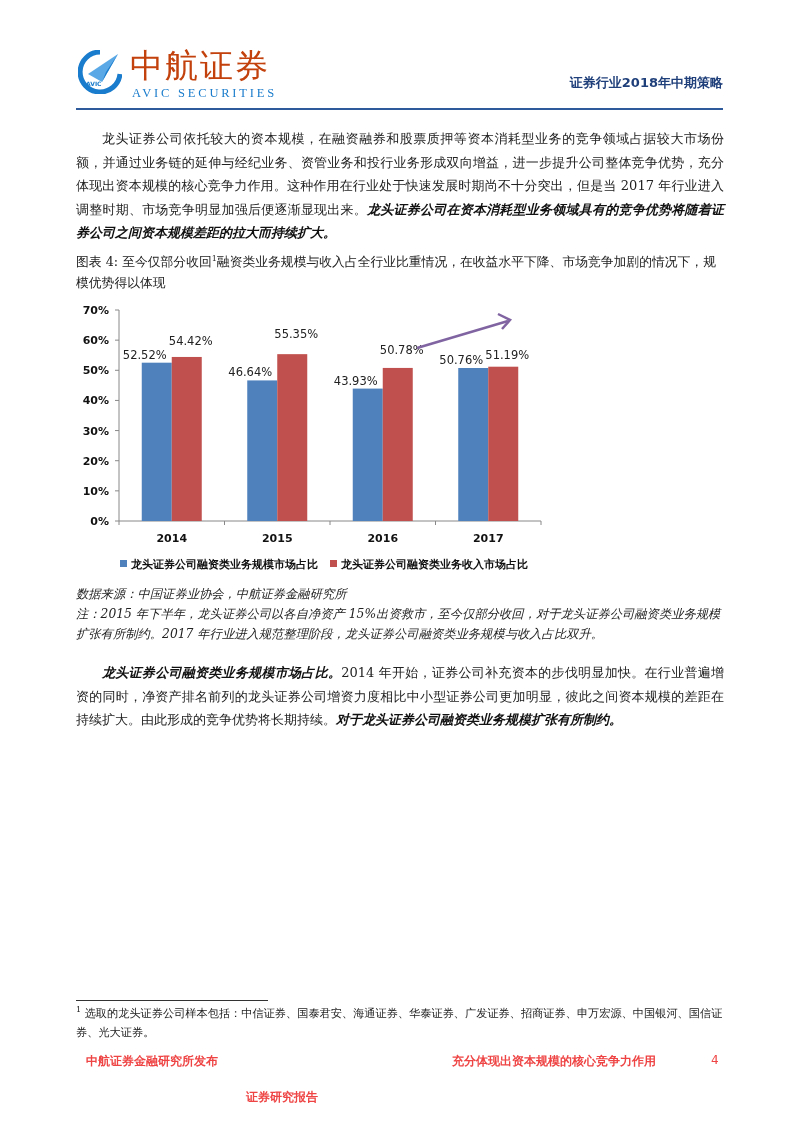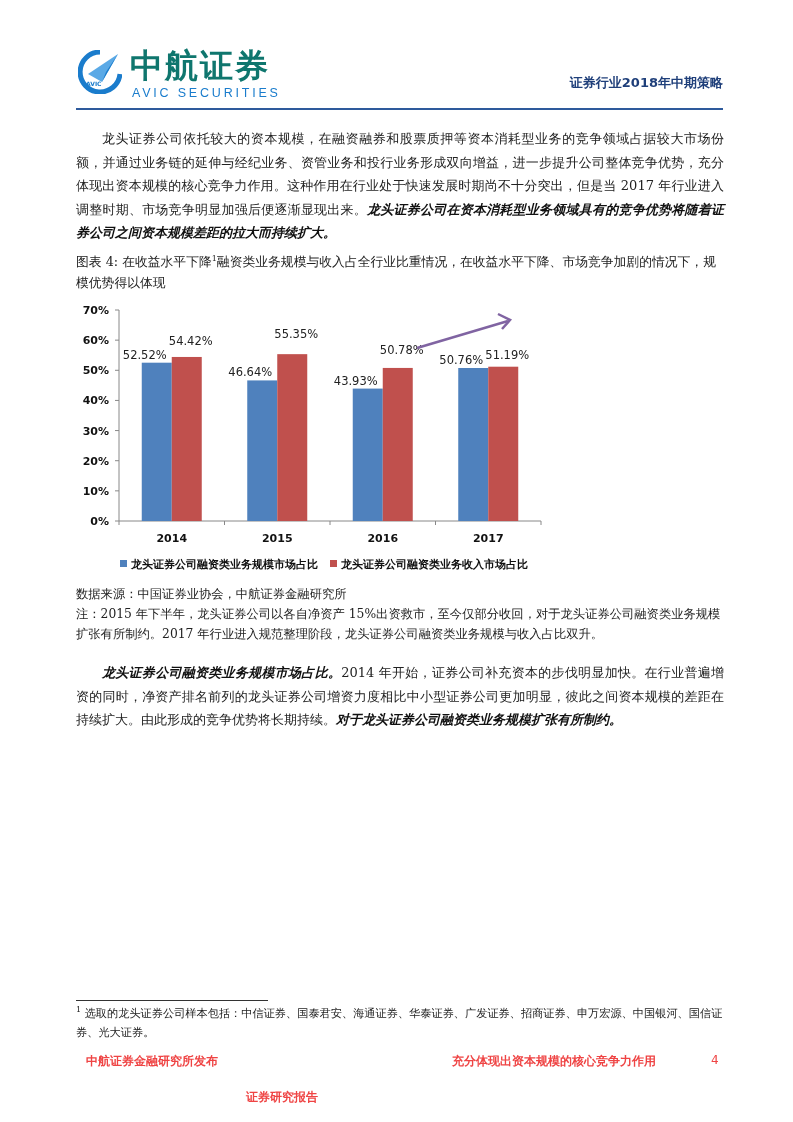--- a/index.html
+++ b/index.html
@@ -1,28 +1,28 @@
 <!DOCTYPE html>
 <html><head>
 <meta charset="utf-8">
 <style>
   html, body { margin:0; padding:0; background:#fff; }
   body { width:793px; height:1122px; position:relative; overflow:hidden; font-family:"DejaVu Serif", "Liberation Serif", serif; color:#222; }
   .abs { position:absolute; }
   .header-line { left:76px; top:108px; width:647px; height:2px; background:#2e5a9c; }
   .logo-circle { left:78px; top:50px; width:44px; height:44px; }
-  .logo-cn { left:130px; top:46px; font-family:"DejaVu Sans", sans-serif; font-size:33px; font-weight:bold; color:#0f766e; letter-spacing:2px; line-height:40px; }
-  .logo-en { left:132px; top:86px; font-family:Liberation Sans, sans-serif; font-size:12.5px; color:#1a7ccc; letter-spacing:2.8px; line-height:14px; }
+  .logo-cn { left:130px; top:46px; font-family:"DejaVu Sans", sans-serif; font-size:33px; font-weight:normal; color:#c2410c; letter-spacing:2px; line-height:40px; }
+  .logo-en { left:132px; top:86px; font-family:Liberation Serif, serif; font-size:12.5px; color:#1a7ccc; letter-spacing:2.8px; line-height:14px; }
   .header-right { right:70px; top:74px; font-family:"DejaVu Sans", sans-serif; font-size:13px; font-weight:bold; color:#1f3f7a; }
   .para { left:76px; width:648px; font-size:13px; line-height:23.5px; text-align:justify; }
   .indent { text-indent:26px; }
   b.em { font-weight:bold; font-style:italic; color:#111; }
   .caption { left:76px; top:251px; width:648px; font-size:12.8px; line-height:21px; }
   sup { font-size:8px; vertical-align:super; line-height:0; }
-  .source { left:76px; top:584px; width:648px; font-size:12.3px; line-height:20px; }
+  .source { left:76px; top:584px; width:648px; font-size:12.3px; line-height:20px;font-style:italic; }
   .fn-line { left:76px; top:1000px; width:192px; height:1px; background:#333; }
   .footnote { left:76px; top:1004px; width:648px; font-size:11.2px; line-height:19px; }
   .footer { top:1053px; font-family:"DejaVu Sans", sans-serif; font-size:12px; font-weight:bold; color:#ef4444; }
   .chart-svg text { font-family:"DejaVu Sans", sans-serif; }
 </style>
 </head>
 <body>
 
 <div class="abs logo-circle">
   <svg width="44" height="44" viewBox="0 0 44 44">
@@ -35,21 +35,21 @@
 <div class="abs logo-cn">中航证券</div>
 <div class="abs logo-en">AVIC SECURITIES</div>
 <div class="abs header-right">证券行业2018年中期策略</div>
 <div class="abs header-line"></div>
 
 <div class="abs para indent" style="top:127px;">
   <span>龙头证券公司依托较大的资本规模，在融资融券和股票质押等资本消耗型业务的竞争领域占据较大市场份额，并通过业务链的延伸与经纪业务、资管业务和投行业务形成双向增益，进一步提升公司整体竞争优势，充分体现出资本规模的核心竞争力作用。这种作用在行业处于快速发展时期尚不十分突出，但是当 2017 年行业进入调整时期、市场竞争明显加强后便逐渐显现出来。</span><b class="em">龙头证券公司在资本消耗型业务领域具有的竞争优势将随着证券公司之间资本规模差距的拉大而持续扩大。</b>
 </div>
 
 <div class="abs caption">
-  <span>图表 4: 在收益水平下降</span><sup>1</sup><span>融资类业务规模与收入占全行业比重情况，在收益水平下降、市场竞争加剧的情况下，规模优势得以体现</span>
+  <span>图表 4: 至今仅部分收回</span><sup>1</sup><span>融资类业务规模与收入占全行业比重情况，在收益水平下降、市场竞争加剧的情况下，规模优势得以体现</span>
 </div>
 
 <svg class="abs chart-svg" style="left:70px; top:298px;" width="480" height="282" id="chart">
     <line x1="49" y1="12" x2="49" y2="223" stroke="#888" stroke-width="1"></line>
     <line x1="49" y1="223" x2="471" y2="223" stroke="#888" stroke-width="1"></line>
     <line x1="45" y1="223" x2="49" y2="223" stroke="#888"></line>
     <text x="39" y="227" font-size="11" font-weight="bold" text-anchor="end" fill="#111">0%</text>
     <line x1="45" y1="192.85714285714286" x2="49" y2="192.85714285714286" stroke="#888"></line>
     <text x="39" y="196.85714285714286" font-size="11" font-weight="bold" text-anchor="end" fill="#111">10%</text>
     <line x1="45" y1="162.71428571428572" x2="49" y2="162.71428571428572" stroke="#888"></line>

